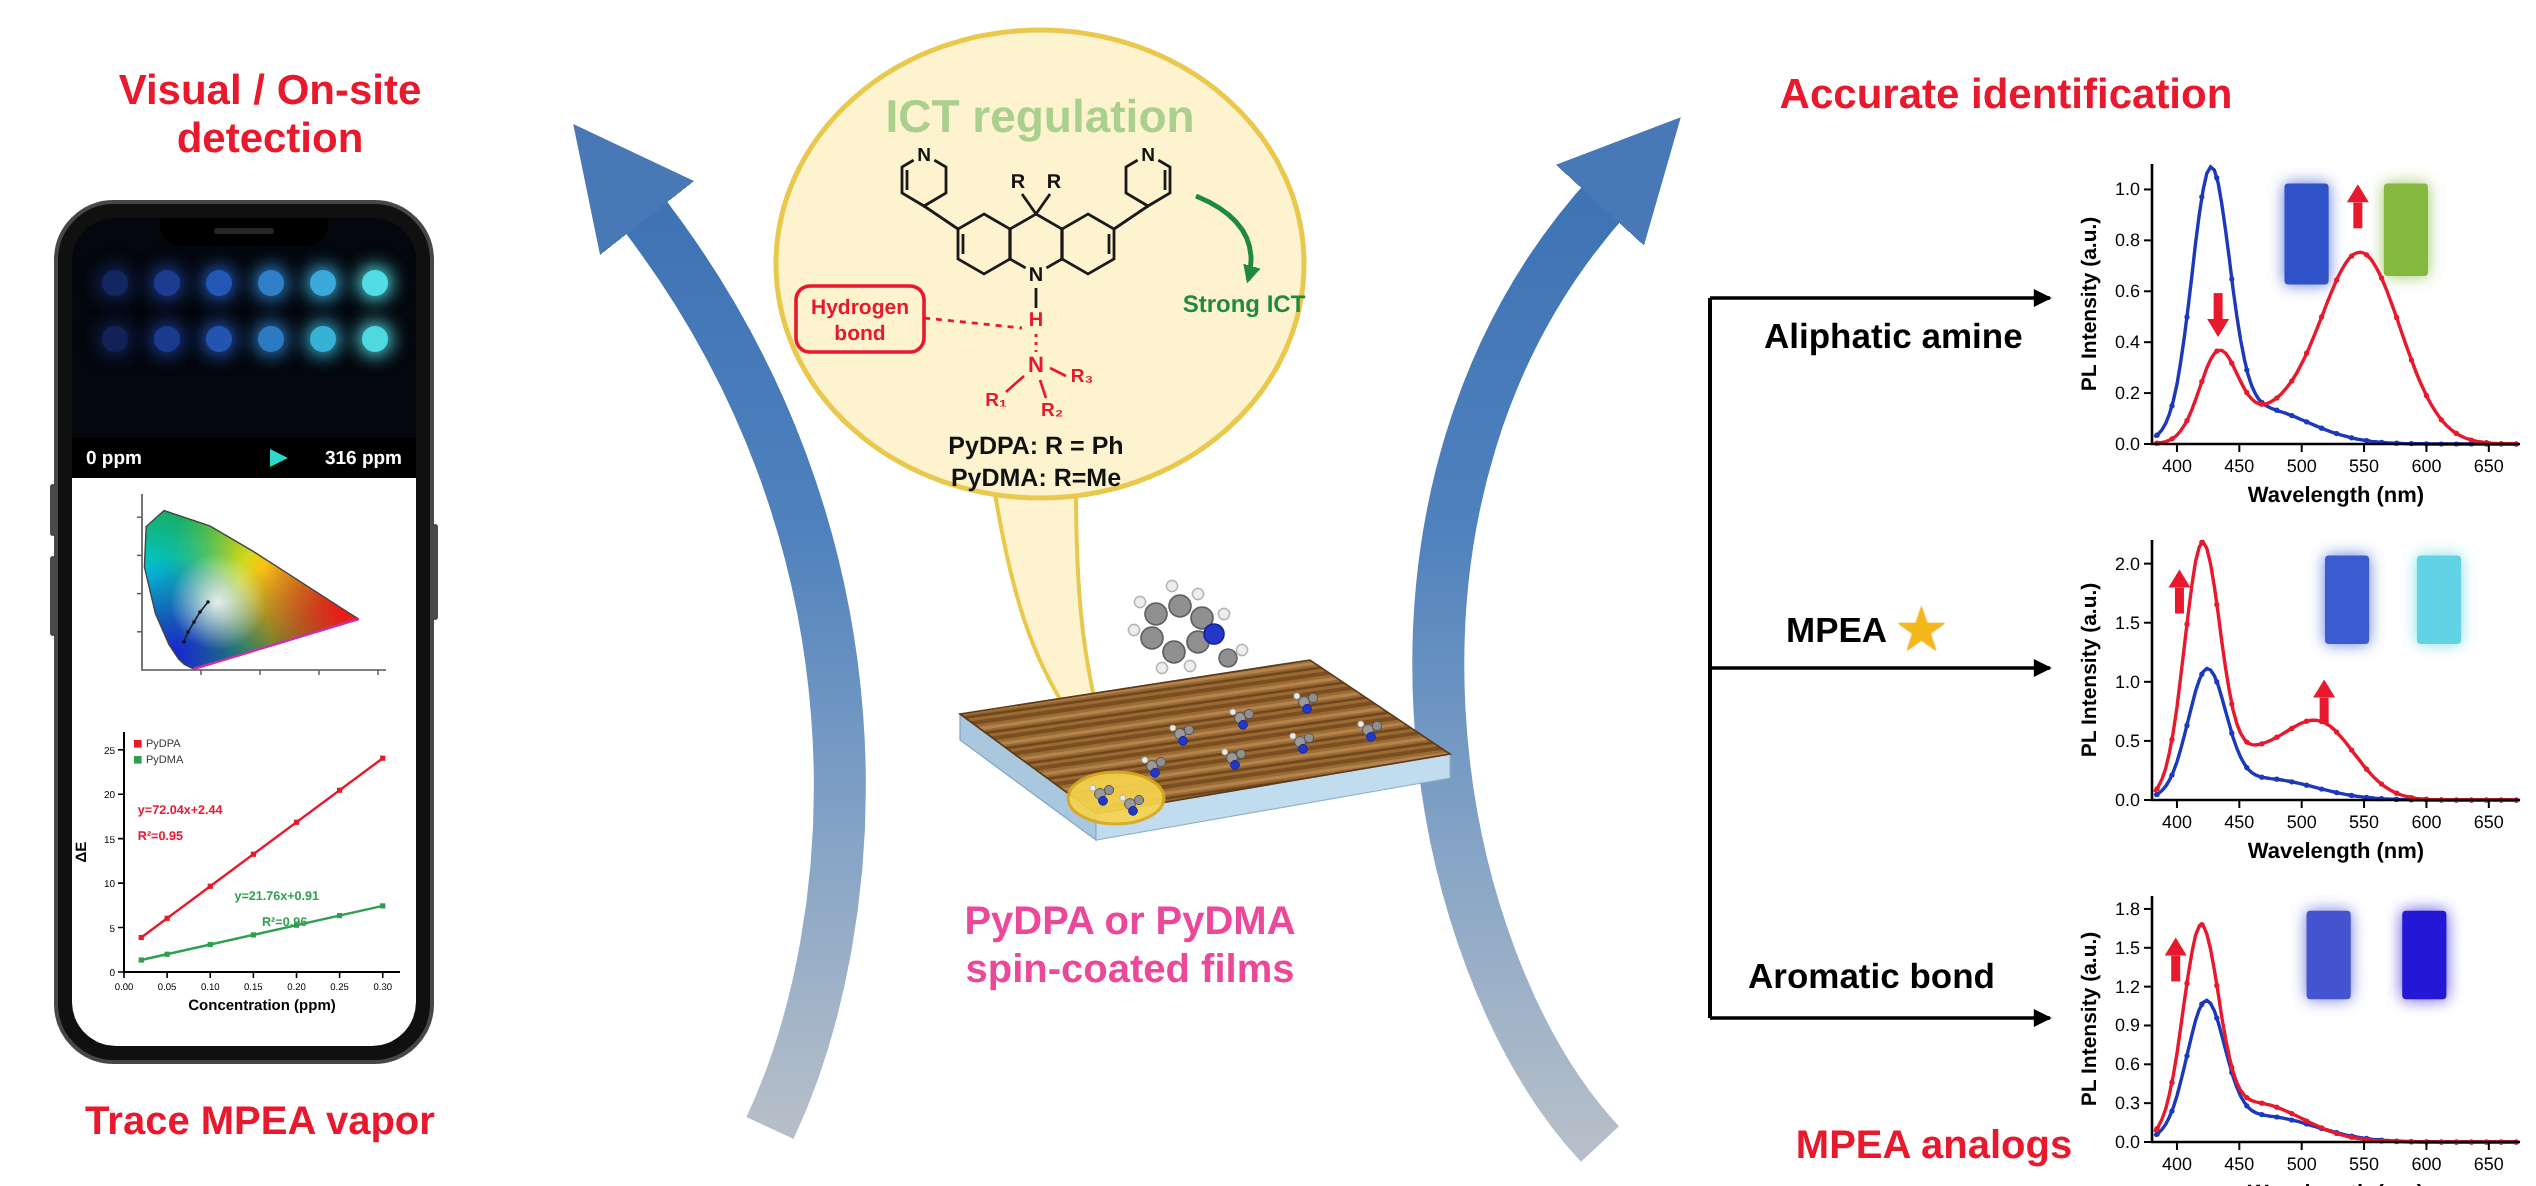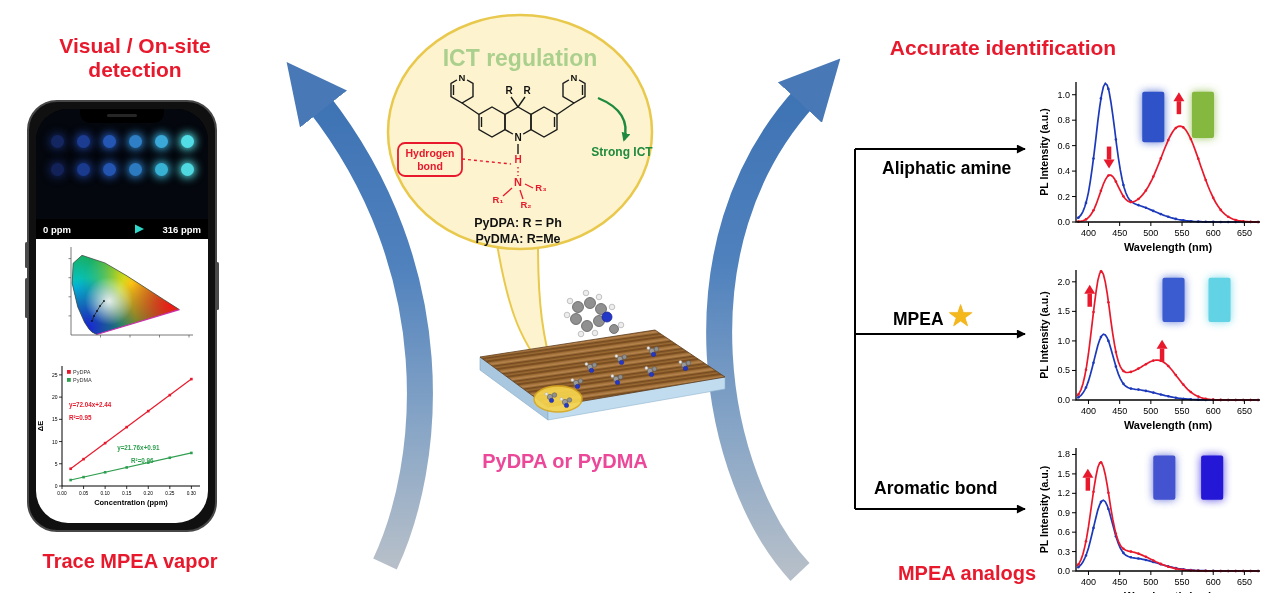--- a/index.html
+++ b/index.html
@@ -7,21 +7,21 @@
   .abs{position:absolute;}
   svg text{font-family:"Liberation Sans",sans-serif;}
   .red-heading{color:#e8192c;font-weight:800;text-align:center;line-height:1.12;font-size:21px;}
   .red-sub{color:#e8192c;font-weight:800;text-align:center;font-size:20px;}
   .branch-label{font-size:17.5px;font-weight:800;color:#000;white-space:nowrap;display:flex;align-items:center;}
   .star{font-size:27px;color:#f5b81c;margin-left:5px;line-height:1;text-shadow:0 0 1px #d99b00;}
   .caption{font-size:20px;font-weight:800;color:#ec4899;text-align:center;line-height:1.18;}
   
   .phone{left:27px;top:88px;width:190px;height:432px;background:#101010;border:2px solid #474747;border-radius:30px;box-sizing:border-box;}
   .side-btn{position:absolute;background:#4a4a4a;border-radius:2px;}
-  .screen{position:absolute;inset:7px;background:#000;border-radius:32px;overflow:hidden;display:flex;flex-direction:column;}
+  .screen{position:absolute;inset:7px;background:#000;border-radius:22px;overflow:hidden;display:flex;flex-direction:column;}
   .notch{position:absolute;top:0;left:50%;transform:translateX(-50%);width:84px;height:14px;background:#000;border-radius:0 0 10px 10px;z-index:6;}
   .speaker{position:absolute;top:5px;left:50%;transform:translateX(-50%);width:30px;height:3px;background:#262626;border-radius:2px;}
   .dots-area{height:110px;box-sizing:border-box;padding-top:26px;background:#04070d;}
   .dot-row{display:flex;justify-content:center;gap:13px;margin-bottom:15px;}
   .dot{width:13px;height:13px;border-radius:50%;}
   .ppm-row{height:20px;background:#000;display:flex;align-items:center;justify-content:space-between;padding:0 7px;}
   .ppm-label{color:#fff;font-size:9.5px;font-weight:bold;white-space:nowrap;}
   .cie-panel{height:116px;background:#fff;display:flex;align-items:center;justify-content:center;}
   .chart-panel{flex:1;background:#fff;display:flex;justify-content:center;align-items:flex-start;padding-top:3px;}
   .spec-chart{background:#fff;}
@@ -340,40 +340,41 @@
         <circle cx="106.4" cy="127" r="1.5" fill="#ececec" stroke="#aaa" stroke-width="0.4"></circle>
         <circle cx="125" cy="135" r="2.7" fill="#9a9a9a" stroke="#555" stroke-width="0.5"></circle>
         <circle cx="129.5" cy="133" r="2.3" fill="#8f8f8f" stroke="#555" stroke-width="0.5"></circle>
         <circle cx="126.5" cy="138.4" r="2.2" fill="#2438c8" stroke="#182a9a" stroke-width="0.5"></circle>
         <circle cx="121.4" cy="132" r="1.5" fill="#ececec" stroke="#aaa" stroke-width="0.4"></circle>
       </g>
   </svg>
 
   <div class="abs caption" style="left:440px;top:438px;width:250px;">
     <div>PyDPA or PyDMA</div>
+    <div>spin-coated films</div>
   </div>
 
   <div class="abs red-heading" style="left:858px;top:24px;width:290px;">Accurate identification</div>
 
   <svg class="abs" style="left:845px;top:125px;" width="210" height="385" viewBox="0 0 210 385">
     <defs>
       <marker id="barr" viewBox="0 0 10 10" refX="9" refY="5" markerWidth="11" markerHeight="9" orient="auto" markerUnits="userSpaceOnUse">
         <path d="M0 0L10 5L0 10Z" fill="#000"></path>
       </marker>
     </defs>
     <line x1="10" y1="12" x2="10" y2="372" stroke="#000" stroke-width="2"></line>
     <line x1="10" y1="12" x2="180" y2="12" stroke="#000" stroke-width="1.8" marker-end="url(#barr)"></line>
     <line x1="10" y1="197" x2="180" y2="197" stroke="#000" stroke-width="1.8" marker-end="url(#barr)"></line>
     <line x1="10" y1="372" x2="180" y2="372" stroke="#000" stroke-width="1.8" marker-end="url(#barr)"></line>
   </svg>
 
   <div class="abs branch-label" style="left:882px;top:146px;">
     <span>Aliphatic amine</span>
   </div>
-  <div class="abs branch-label" style="left:893px;top:288px;height:30px;align-items:flex-end;">
+  <div class="abs branch-label" style="left:893px;top:288px;height:30px;">
     <span>MPEA</span>
     <span class="star">★</span>
   </div>
   <div class="abs branch-label" style="left:874px;top:466px;">
     <span>Aromatic bond</span>
   </div>
 
   <div class="abs red-sub" style="left:862px;top:550px;width:210px;">MPEA analogs</div>
 
   <div class="abs spec-chart" style="left:1038px;top:62px;">

